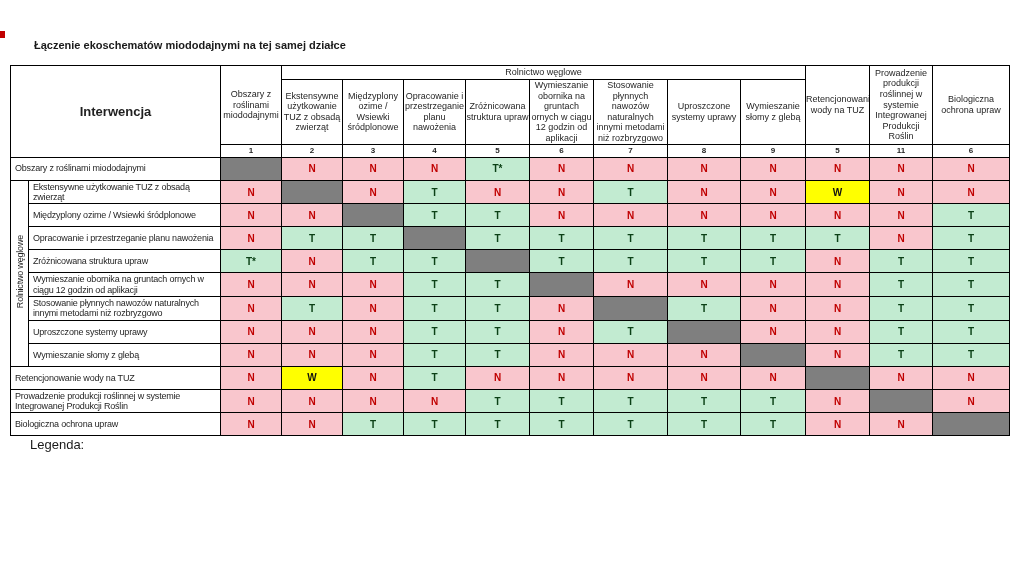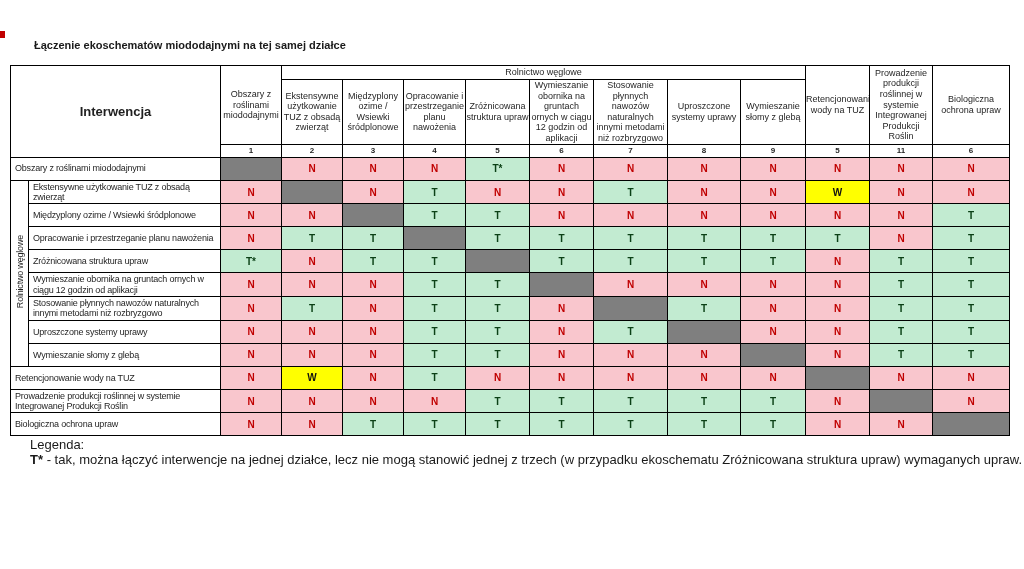--- a/index.html
+++ b/index.html
@@ -282,14 +282,13 @@
         <td class="cell t">T</td>
         <td class="cell n">N</td>
         <td class="cell n">N</td>
         <td class="cell diag"></td>
       </tr>
     </tbody>
 </table>
 
 <div class="legend">
   <div>Legenda:</div>
-  <div><b>T*</b> <span>- tak, można łączyć interwencje na jednej działce, lecz nie mogą stanowić jednej z trzech (w przypadku ekoschematu Zróżnicowana struktura upraw) wymaganych upraw.</span></div>
 </div>
 
 </body></html>

